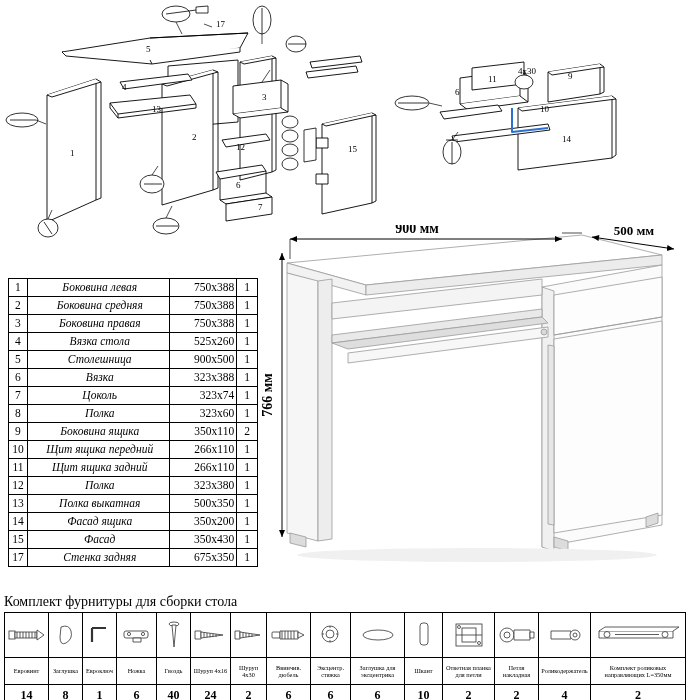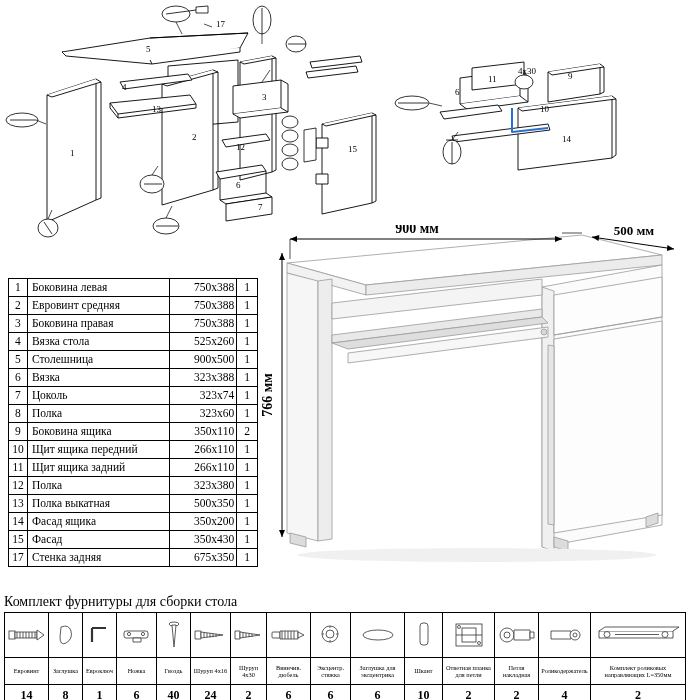--- a/index.html
+++ b/index.html
@@ -28,21 +28,21 @@
     font-size:11.5px;
   }
   #parts-table td{
     border:1px solid #000;
     padding:1px 2px;
     height:15px;
     line-height:13px;
     white-space:nowrap;
   }
   #parts-table td.num{width:14px;text-align:center;}
-  #parts-table td.nm{width:136px;text-align:left;padding-left:4px;}
+  #parts-table td.nm{width:136px;text-align:center;padding-left:4px;font-style:italic;}
   #parts-table td.sz{width:62px;text-align:right;}
   #parts-table td.qt{width:16px;text-align:center;}
 
   
   #product{left:262px;top:225px;width:427px;height:345px;}
 
   
   #kit-title{
     left:4px;top:594px;width:689px;text-align:left;
     font-size:14px;font-family:"Liberation Serif", serif;
@@ -216,21 +216,21 @@
   <table id="parts-table" class="abs">
     <tbody>
       <tr>
           <td class="num">1</td>
           <td class="nm">Боковина левая</td>
           <td class="sz">750х388</td>
           <td class="qt">1</td>
         </tr>
       <tr>
           <td class="num">2</td>
-          <td class="nm">Евровинт средняя</td>
+          <td class="nm">Боковина средняя</td>
           <td class="sz">750х388</td>
           <td class="qt">1</td>
         </tr>
       <tr>
           <td class="num">3</td>
           <td class="nm">Боковина правая</td>
           <td class="sz">750х388</td>
           <td class="qt">1</td>
         </tr>
       <tr>

